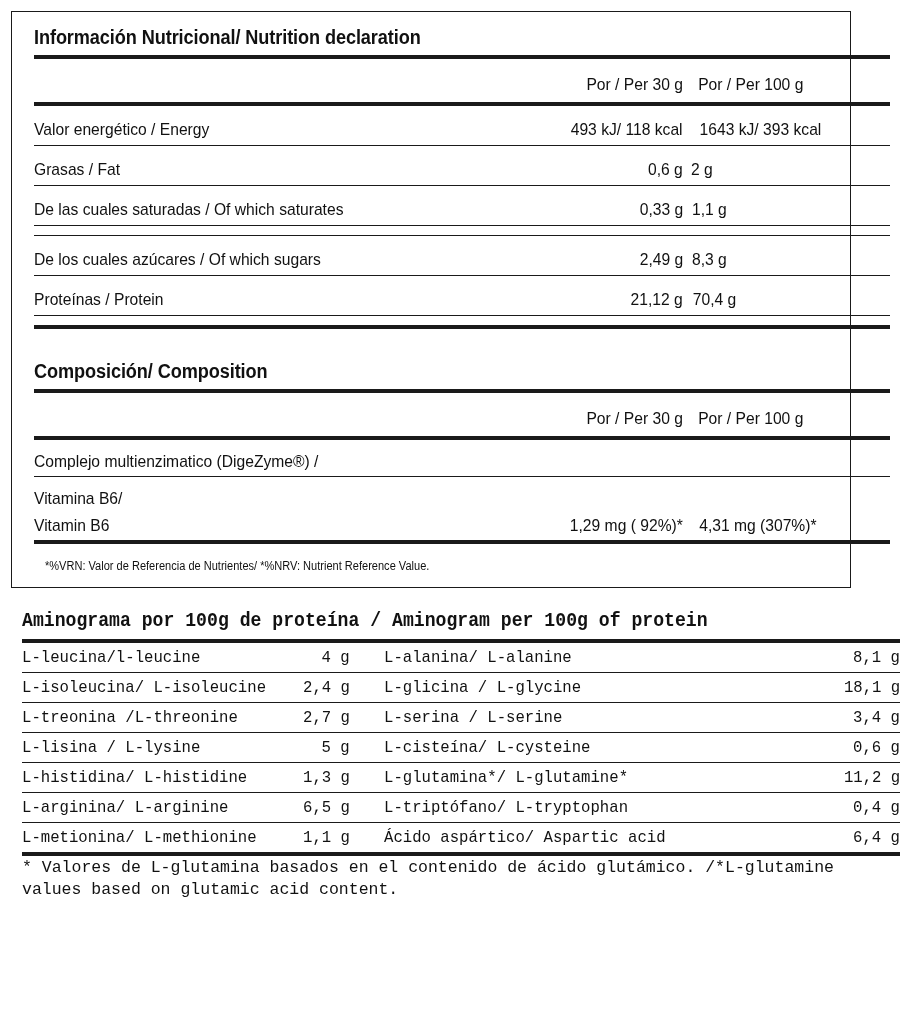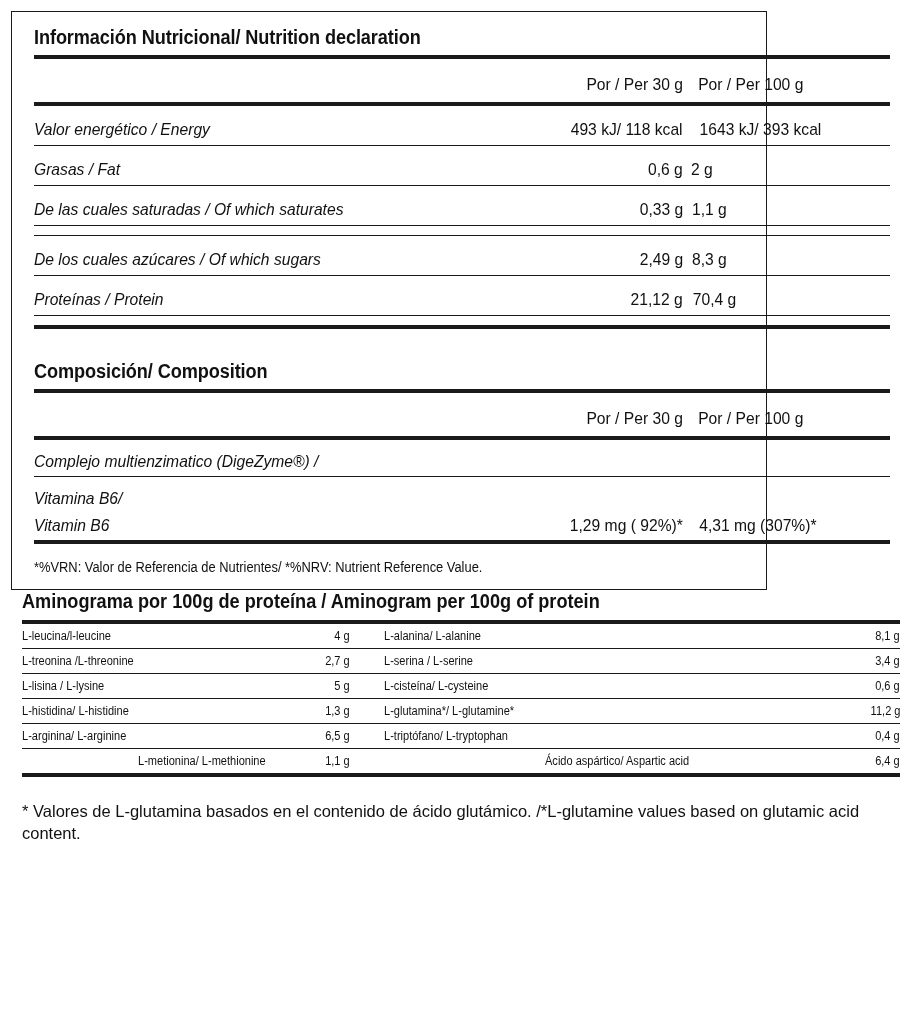--- a/index.html
+++ b/index.html
@@ -11,21 +11,21 @@
     width: 922px; height: 1027px;
     font-family: "Liberation Sans", "DejaVu Sans", sans-serif;
     color: #111111;
     -webkit-font-smoothing: antialiased;
   }
 
   
   .panel-framed {
     position: absolute;
     left: 11px; top: 11px;
-    width: 756px;
+    width: 840px;
     border: 1px solid #1a1a1a;
     padding: 12px 22px 14px 22px;
   }
 
   .section-title {
     font-weight: bold;
     font-size: 19.5px;
     letter-spacing: -0.1px;
     transform: scaleX(0.93);
     transform-origin: left center;
@@ -39,85 +39,87 @@
     table-layout: fixed;
   }
   table.nut td, table.nut th {
     font-weight: normal;
     font-size: 17px;
     text-align: left;
     padding: 4px 0 5px 0;
     vertical-align: bottom;
     white-space: nowrap;
   }
-  .lbl   { width: 440px; font-style: italic; }
+  .lbl   { width: 440px; }
   .c30   { width: 215px; text-align: right !important; padding-right: 6px !important; }
   .c100  { width: 201px; text-align: center; }
 
   .txt-cond {
     display: inline-block;
     transform: scaleX(0.92);
     transform-origin: left center;
   }
   .c30 .txt-cond, .c100 .txt-cond { transform-origin: right center; }
 
   .rule-thick td { border-top: 4px solid #1a1a1a; padding: 0; height: 0; font-size: 0; line-height: 0; }
   .rule-thin  td { border-top: 1px solid #1a1a1a;  padding: 0; height: 0; font-size: 0; line-height: 0; }
 
   tr.hdr td { padding-top: 7px; padding-bottom: 7px; margin-top: 20px; }
   tr.row td { padding-top: 5px; padding-bottom: 5px; }
   tr.row-sub td { padding-top: 3px; padding-bottom: 4px; }
 
   .footnote-in {
-    font-size: 14px;
+    font-size: 12px;
     padding: 6px 0 0 0;
     white-space: nowrap;
+    margin-left: 11px;
   }
 
   .gap-block { height: 20px; }
 
   
   .panel-amino {
     position: absolute;
-    left: 22px; top: 590px;
+    left: 22px; top: 610px;
     width: 878px;
+    font-family: Liberation Mono, monospace;
   }
   .amino-title {
     font-weight: bold;
     font-size: 19.5px;
     transform: scaleX(0.93);
     transform-origin: left center;
     white-space: nowrap;
     padding: 0 0 7px 0;
   }
   table.amino {
     width: 100%;
     border-collapse: collapse;
     table-layout: fixed;
   }
   table.amino td {
-    font-size: 12px;
+    font-size: 17px;
     padding: 5px 0 5px 0;
     vertical-align: bottom;
     white-space: nowrap;
     border-top: 1px solid #1a1a1a;
     margin-left: 25px;
   }
   table.amino tr.first td { border-top: 4px solid #1a1a1a; }
-  table.amino tr.lastrow td { border-bottom: 4px solid #1a1a1a; text-align: right; }
+  table.amino tr.lastrow td { border-bottom: 4px solid #1a1a1a; }
   .a-l-lbl { width: 255px; }
   .a-l-val { width: 95px;  text-align: right; padding-right: 22px !important; }
   .a-r-lbl { width: 330px; padding-left: 12px !important; }
   .a-r-val { width: 198px; text-align: right; }
   .a-l-val .txt-cond, .a-r-val .txt-cond { transform-origin: right center; }
 
   .amino-footnote {
     font-size: 16.5px;
     line-height: 1.32;
-    padding-top: 24px;
+    padding-top: 1px;
     width: 870px;
   }
 </style>
 </head>
 <body>
 
 <div class="panel-framed">
 
   <div class="section-title">Información Nutricional/ Nutrition declaration</div>
 
@@ -266,20 +268,26 @@
     <tbody>
 
       <tr class="first">
         <td class="a-l-lbl"><span class="txt-cond">L-leucina/l-leucine</span></td>
         <td class="a-l-val"><span class="txt-cond">4 g</span></td>
         <td class="a-r-lbl"><span class="txt-cond">L-alanina/ L-alanine</span></td>
         <td class="a-r-val"><span class="txt-cond">8,1 g</span></td>
       </tr>
 
 
+      <tr>
+        <td class="a-l-lbl"><span class="txt-cond">L-isoleucina/ L-isoleucine</span></td>
+        <td class="a-l-val"><span class="txt-cond">2,4 g</span></td>
+        <td class="a-r-lbl"><span class="txt-cond">L-glicina / L-glycine</span></td>
+        <td class="a-r-val"><span class="txt-cond">18,1 g</span></td>
+      </tr>
 
       <tr>
         <td class="a-l-lbl"><span class="txt-cond">L-treonina /L-threonine</span></td>
         <td class="a-l-val"><span class="txt-cond">2,7 g</span></td>
         <td class="a-r-lbl"><span class="txt-cond">L-serina / L-serine</span></td>
         <td class="a-r-val"><span class="txt-cond">3,4 g</span></td>
       </tr>
 
       <tr>
         <td class="a-l-lbl"><span class="txt-cond">L-lisina / L-lysine</span></td>

